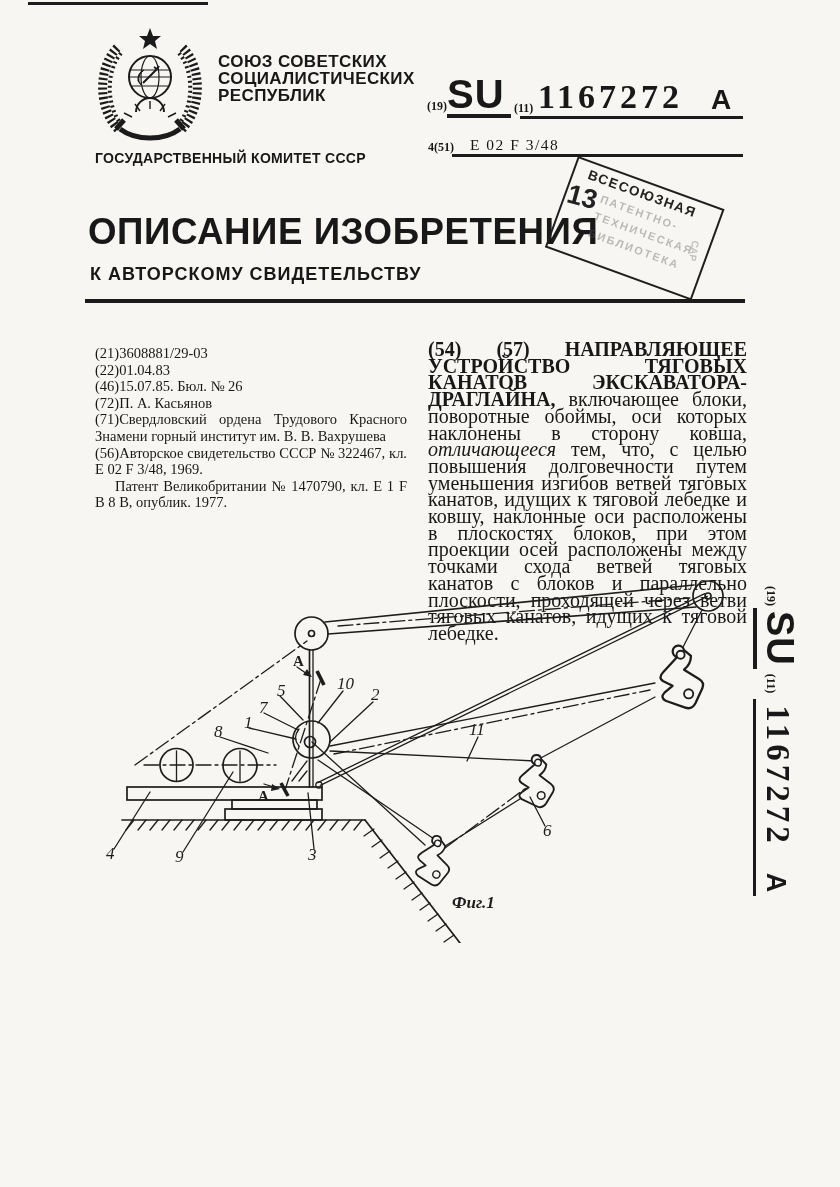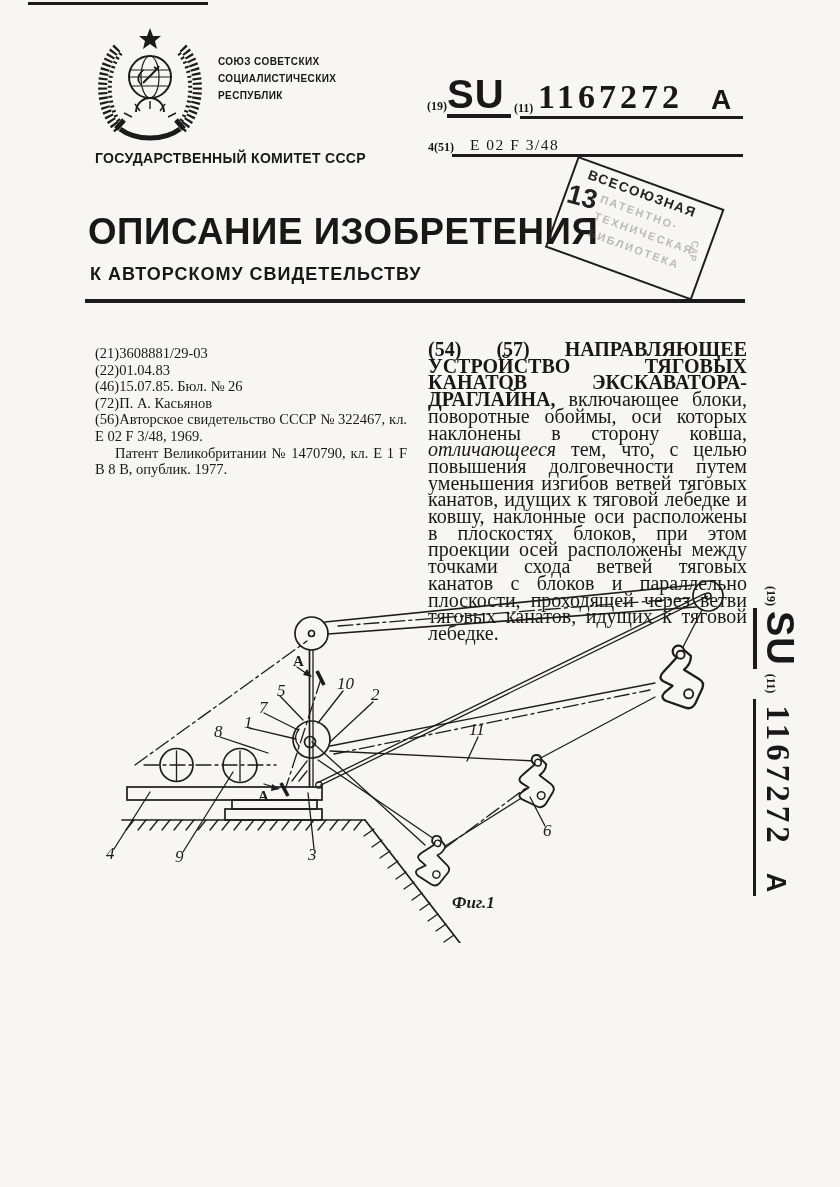--- a/index.html
+++ b/index.html
@@ -10,21 +10,21 @@
     overflow:hidden;
   }
   .abs{position:absolute;}
   .sans{font-family:"Liberation Sans","DejaVu Sans",sans-serif;}
   .serif{font-family:"Liberation Serif","DejaVu Serif",serif;}
 
   
   .top-mark{left:28px;top:2px;width:180px;height:3px;background:#1c1c1c;}
 
   
-  .union{left:218px;top:53px;font-size:10px;font-weight:bold;line-height:17px;letter-spacing:.4px;}
+  .union{left:218px;top:53px;font-size:17px;font-weight:bold;line-height:17px;letter-spacing:.4px;}
   .committee{left:95px;top:150px;font-size:14px;font-weight:bold;line-height:17.5px;letter-spacing:.3px;}
 
   
   .code-small{font-size:12px;font-weight:bold;}
   .su-big{left:447px;top:72px;font-size:40px;font-weight:bold;letter-spacing:1px;}
   .docnum{left:538px;top:78px;font-size:34px;font-weight:bold;letter-spacing:4px;}
   .kind-top{left:711px;top:84px;font-size:28px;font-weight:bold;}
   .rule{background:#1b1b1b;}
   .ipc-line{left:470px;top:136px;font-size:15.5px;letter-spacing:1.5px;}
 
@@ -137,20 +137,21 @@
   <div class="stamp-side">САР</div>
 </div>
 
 <div class="abs rule" style="left:85px;top:299px;width:660px;height:3.5px;"></div>
 
 <div class="abs col-left">
   <p class="bib-line"><span class="bib-label">(21)</span><span>3608881/29-03</span></p>
   <p class="bib-line"><span class="bib-label">(22)</span><span>01.04.83</span></p>
   <p class="bib-line"><span class="bib-label">(46)</span><span>15.07.85. Бюл. № 26</span></p>
   <p class="bib-line"><span class="bib-label">(72)</span><span>П. А. Касьянов</span></p>
+  <p class="bib-line"><span class="bib-label">(71)</span><span>Свердловский ордена Трудового Красного Знамени горный институт им. В. В. Вахрушева</span></p>
   <p class="bib-line"><span class="bib-label">(56)</span><span>Авторское свидетельство СССР № 322467, кл. E 02 F 3/48, 1969.</span></p>
   <p class="bib-line indent1"><span>Патент Великобритании № 1470790, кл. E 1 F B 8 B, опублик. 1977.</span></p>
 </div>
 
 <div class="abs col-right">
   <span class="abstract-codes">(54) (57)</span>
   <span> </span>
   <span class="abstract-title">НАПРАВЛЯЮЩЕЕ УСТРОЙСТВО ТЯГОВЫХ КАНАТОВ ЭКСКАВАТОРА-ДРАГЛАЙНА,</span>
   <span> </span>
   <span>включающее блоки, поворотные обоймы, оси которых наклонены в сторону ковша, </span><span class="it">отличающееся</span><span> тем, что, с целью повышения долговечности путем уменьшения изгибов ветвей тяговых канатов, идущих к тяговой лебедке и ковшу, наклонные оси расположены в плоскостях блоков, при этом проекции осей расположены между точками схода ветвей тяговых канатов с блоков и параллельно плоскости, проходящей через ветви тяговых канатов, идущих к тяговой лебедке.</span>

